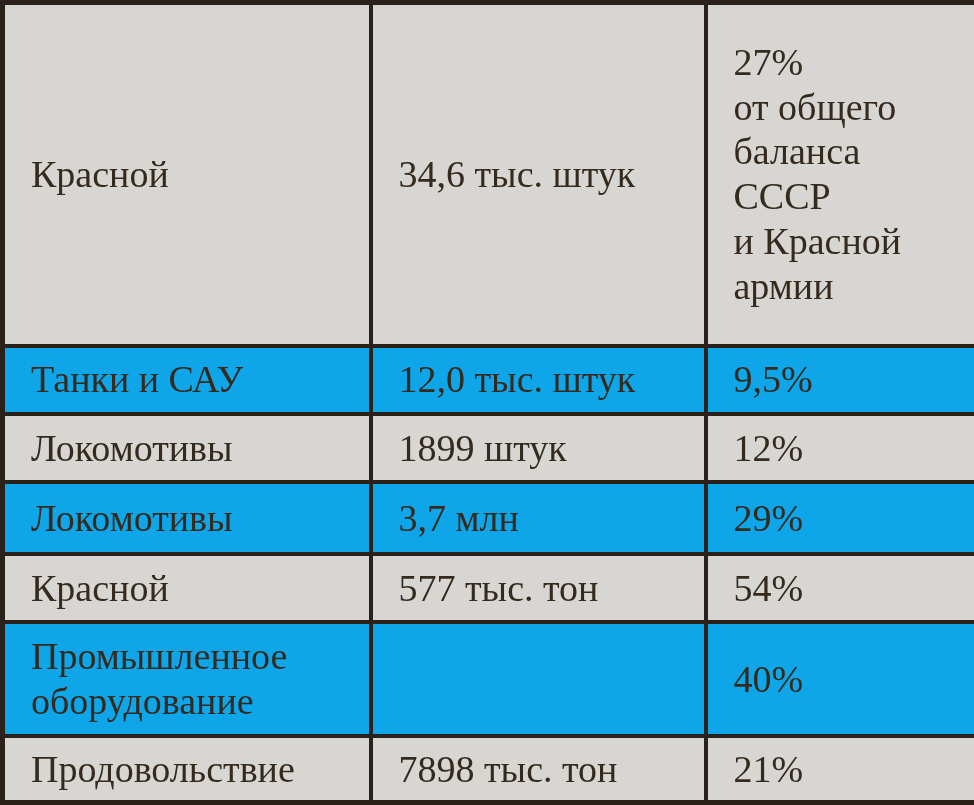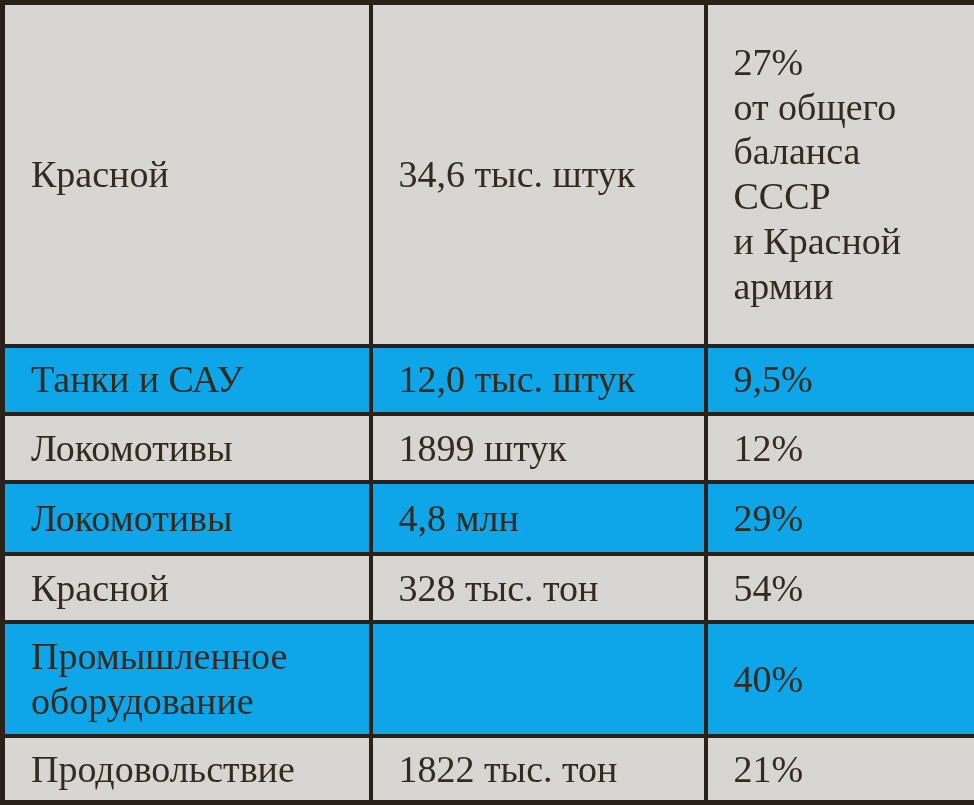--- a/index.html
+++ b/index.html
@@ -66,32 +66,32 @@
       <td>12,0 тыс. штук</td>
       <td>9,5%</td>
     </tr>
     <tr class="r2 shaded">
       <td>Локомотивы</td>
       <td>1899 штук</td>
       <td>12%</td>
     </tr>
     <tr class="r3 plain">
       <td>Локомотивы</td>
-      <td>4,8 млн</td>
+      <td>3,7 млн</td>
       <td>29%</td>
     </tr>
     <tr class="r4 shaded">
       <td>Красной</td>
-      <td>328 тыс. тон</td>
+      <td>577 тыс. тон</td>
       <td>54%</td>
     </tr>
     <tr class="r5 plain">
       <td>Промышленное оборудование</td>
       <td></td>
       <td>40%</td>
     </tr>
     <tr class="r6 shaded">
       <td>Продовольствие</td>
-      <td>1822 тыс. тон</td>
+      <td>7898 тыс. тон</td>
       <td>21%</td>
     </tr>
   </tbody>
 </table>
 
 </body></html>

